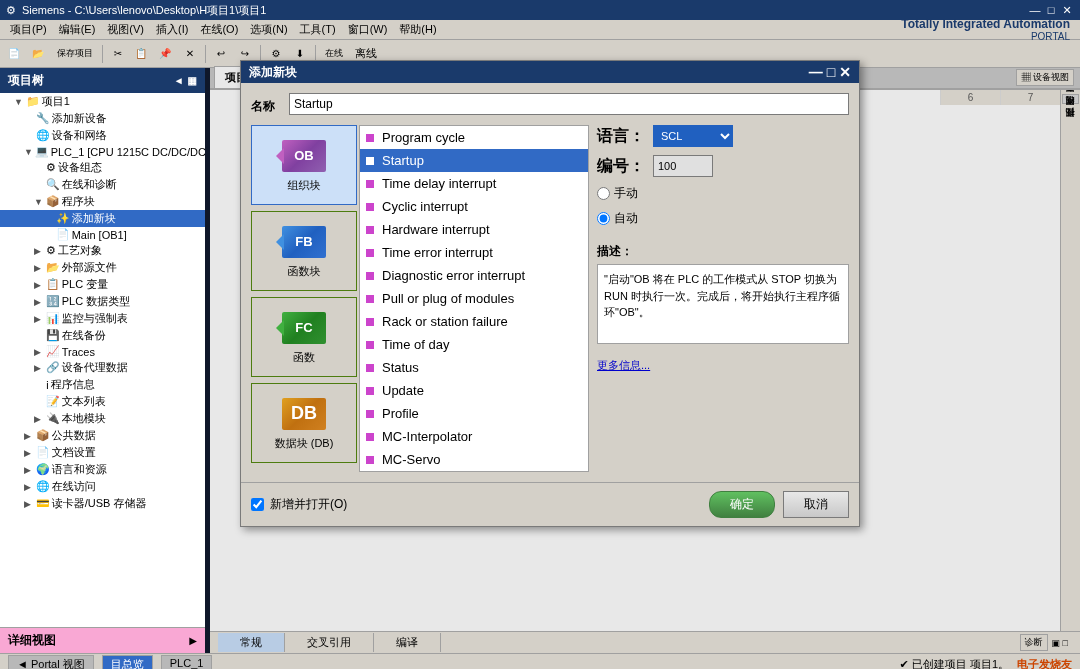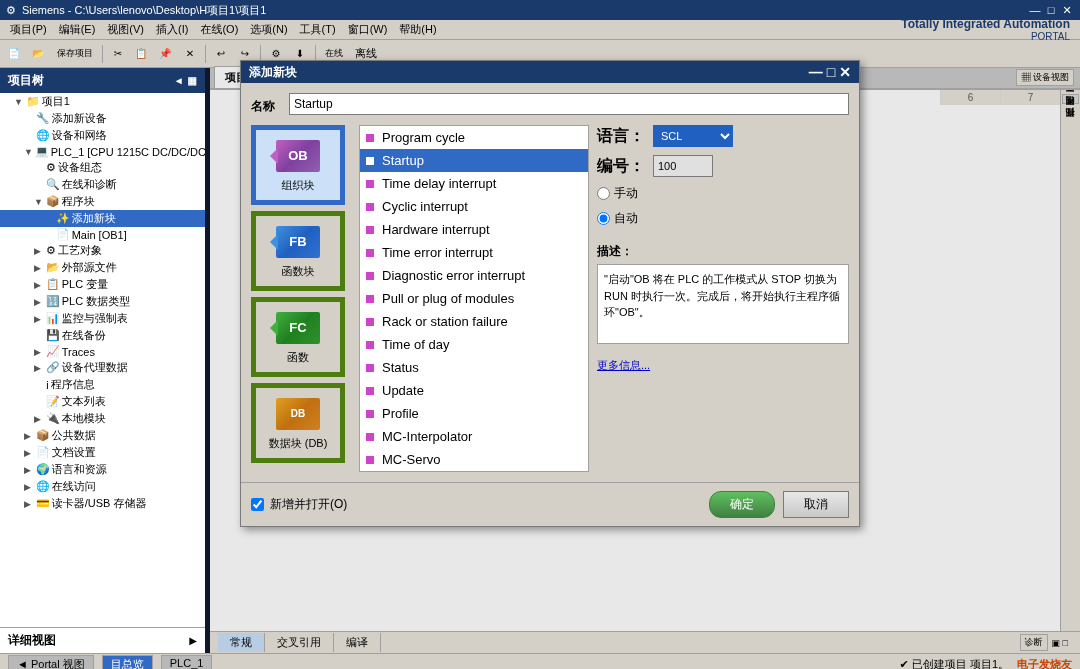--- a/index.html
+++ b/index.html
@@ -38,21 +38,21 @@
     
     .main-content { flex: 1; display: flex; flex-direction: column; position: relative; background: #c8c8c8; }
 
     
     .tab-bar { background: #b8b8b8; height: 22px; display: flex; align-items: flex-end; padding: 0 4px; border-bottom: 2px solid #a0a0a0; }
     .tab { padding: 3px 10px; background: #d4d0c8; border: 1px solid #a0a0a0; border-bottom: none; cursor: pointer; font-size: 11px; margin-right: 2px; }
     .tab.active { background: #e8e8e8; font-weight: bold; }
 
     
     .diagram-area { flex: 1; background: #e8e8e8; position: relative; overflow: hidden; }
-    .bottom-tab { padding: 2px 12px; cursor: pointer; border-right: 1px solid #a0a0a0; }
+    .bottom-tab { padding: 2px 22px; cursor: pointer; border-right: 1px solid #a0a0a0; }
     .bottom-tab.active { background: #b8cce4; }
 
     
     .status-bar { height: 22px; background: #d4d0c8; border-top: 1px solid #a0a0a0; display: flex; align-items: center; padding: 0 8px; font-size: 11px; justify-content: space-between; }
     .status-left { display: flex; gap: 8px; }
     .status-item { padding: 1px 8px; background: #b8b8b8; border: 1px solid #a0a0a0; cursor: pointer; font-size: 11px; }
     .status-item.active { background: #316ac5; color: white; }
 
     
     .dialog-overlay { position: absolute; top: 0; left: 0; right: 0; bottom: 0; z-index: 100; }
@@ -60,39 +60,39 @@
     .dialog-title-bar { background: #1a3a6b; color: white; height: 22px; display: flex; align-items: center; justify-content: space-between; padding: 0 8px; font-size: 12px; font-weight: bold; }
     .dialog-close { color: white; cursor: pointer; font-size: 14px; }
     .dialog-body { padding: 10px; }
     .dialog-name-row { display: flex; align-items: flex-end; gap: 8px; margin-bottom: 10px; }
     .dialog-label { font-size: 12px; font-weight: bold; min-width: 30px; }
     .dialog-input { flex: 1; height: 22px; border: 1px solid #7a7a7a; padding: 2px 4px; font-size: 12px; background: white; }
 
     
     .dialog-content { display: flex; gap: 8px; }
     .block-list-section { width: 100px; display: flex; flex-direction: column; gap: 6px; }
-    .block-item { width: 94px; height: 80px; background: #d4d0c8; border: 5px solid #4d7c0f; display: flex; flex-direction: column; align-items: center; justify-content: center; cursor: pointer; gap: 4px; }
+    .block-item { width: 106px; height: 80px; background: #d4d0c8; border: 1px solid #4d7c0f; display: flex; flex-direction: column; align-items: center; justify-content: center; cursor: pointer; gap: 4px; }
     .block-item.selected { border-color: #316ac5; background: #cce0f8; }
     .block-icon { width: 48px; height: 36px; display: flex; align-items: center; justify-content: center; font-size: 10px; font-weight: bold; }
     .block-label { font-size: 11px; }
 
     
     .ob-icon { background: linear-gradient(135deg, #c060c0 0%, #8040a0 50%, #9060b0 100%); color: white; width: 44px; height: 32px; display: flex; align-items: center; justify-content: center; font-size: 13px; font-weight: bold; border-radius: 2px; position: relative; }
     .ob-icon::before { content: ''; position: absolute; left: -6px; top: 50%; transform: translateY(-50%); width: 0; height: 0; border-top: 8px solid transparent; border-bottom: 8px solid transparent; border-right: 8px solid #c060c0; }
 
     
     .fb-icon { background: linear-gradient(135deg, #4090e0 0%, #2060c0 50%, #3070d0 100%); color: white; width: 44px; height: 32px; display: flex; align-items: center; justify-content: center; font-size: 13px; font-weight: bold; border-radius: 2px; position: relative; }
     .fb-icon::before { content: ''; position: absolute; left: -6px; top: 50%; transform: translateY(-50%); width: 0; height: 0; border-top: 8px solid transparent; border-bottom: 8px solid transparent; border-right: 8px solid #4090e0; }
 
     
     .fc-icon { background: linear-gradient(135deg, #40b040 0%, #208020 50%, #309030 100%); color: white; width: 44px; height: 32px; display: flex; align-items: center; justify-content: center; font-size: 13px; font-weight: bold; border-radius: 2px; position: relative; }
     .fc-icon::before { content: ''; position: absolute; left: -6px; top: 50%; transform: translateY(-50%); width: 0; height: 0; border-top: 8px solid transparent; border-bottom: 8px solid transparent; border-right: 8px solid #40b040; }
 
     
-    .db-icon { background: linear-gradient(135deg, #e0a020 0%, #c07010 50%, #d08020 100%); color: white; width: 44px; height: 32px; display: flex; align-items: center; justify-content: center; font-size: 10px; font-weight: bold; border-radius: 2px; position: relative; }
+    .db-icon { background: linear-gradient(135deg, #e0a020 0%, #c07010 50%, #d08020 100%); color: white; width: 44px; height: 32px; display: flex; align-items: center; justify-content: center; font-size: 18px; font-weight: bold; border-radius: 2px; position: relative; }
 
     
     .event-list-section { width: 230px; border: 1px solid #a0a0a0; background: white; overflow-y: auto; }
     .event-item { padding: 4px 6px; cursor: pointer; display: flex; align-items: center; gap: 4px; font-size: 13px; }
     .event-item.selected { background: #316ac5; color: white; }
 
     
     .settings-section { flex: 1; display: flex; flex-direction: column; gap: 8px; }
     .settings-row { display: flex; align-items: center; gap: 8px; }
     .settings-label { font-size: 16px; font-weight: bold; min-width: 35px; }
@@ -306,21 +306,21 @@
         <span>🌐</span>
         <span>在线访问</span>
       </div>
       <div class="tree-item indent2">
         <span class="tree-arrow">▶</span>
         <span>💳</span>
         <span>读卡器/USB 存储器</span>
       </div>
     </div>
 
-    <div style="border-top:1px solid #a0a0a0; background:#ffffff; padding:4px 8px; display:flex; align-items:center; justify-content:space-between;">
+    <div style="border-top:1px solid #a0a0a0; background:#f9a8d4; padding:4px 8px; display:flex; align-items:center; justify-content:space-between;">
       <span style="font-size:12px; font-weight:bold;">详细视图</span>
       <span style="font-size:10px; cursor:pointer;">▶</span>
     </div>
   </div>
 
   <div class="main-content">
 
     <div class="tab-bar">
       <div class="tab active">
         <span>项目1 ▶ PLC_1 [CPU 1215C DC/DC/DC]</span>

